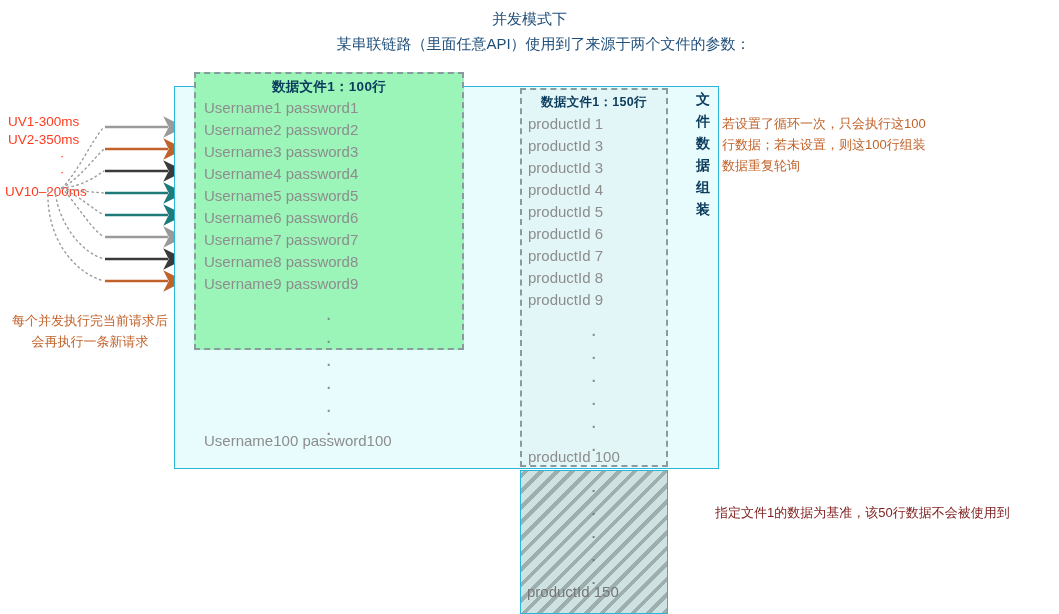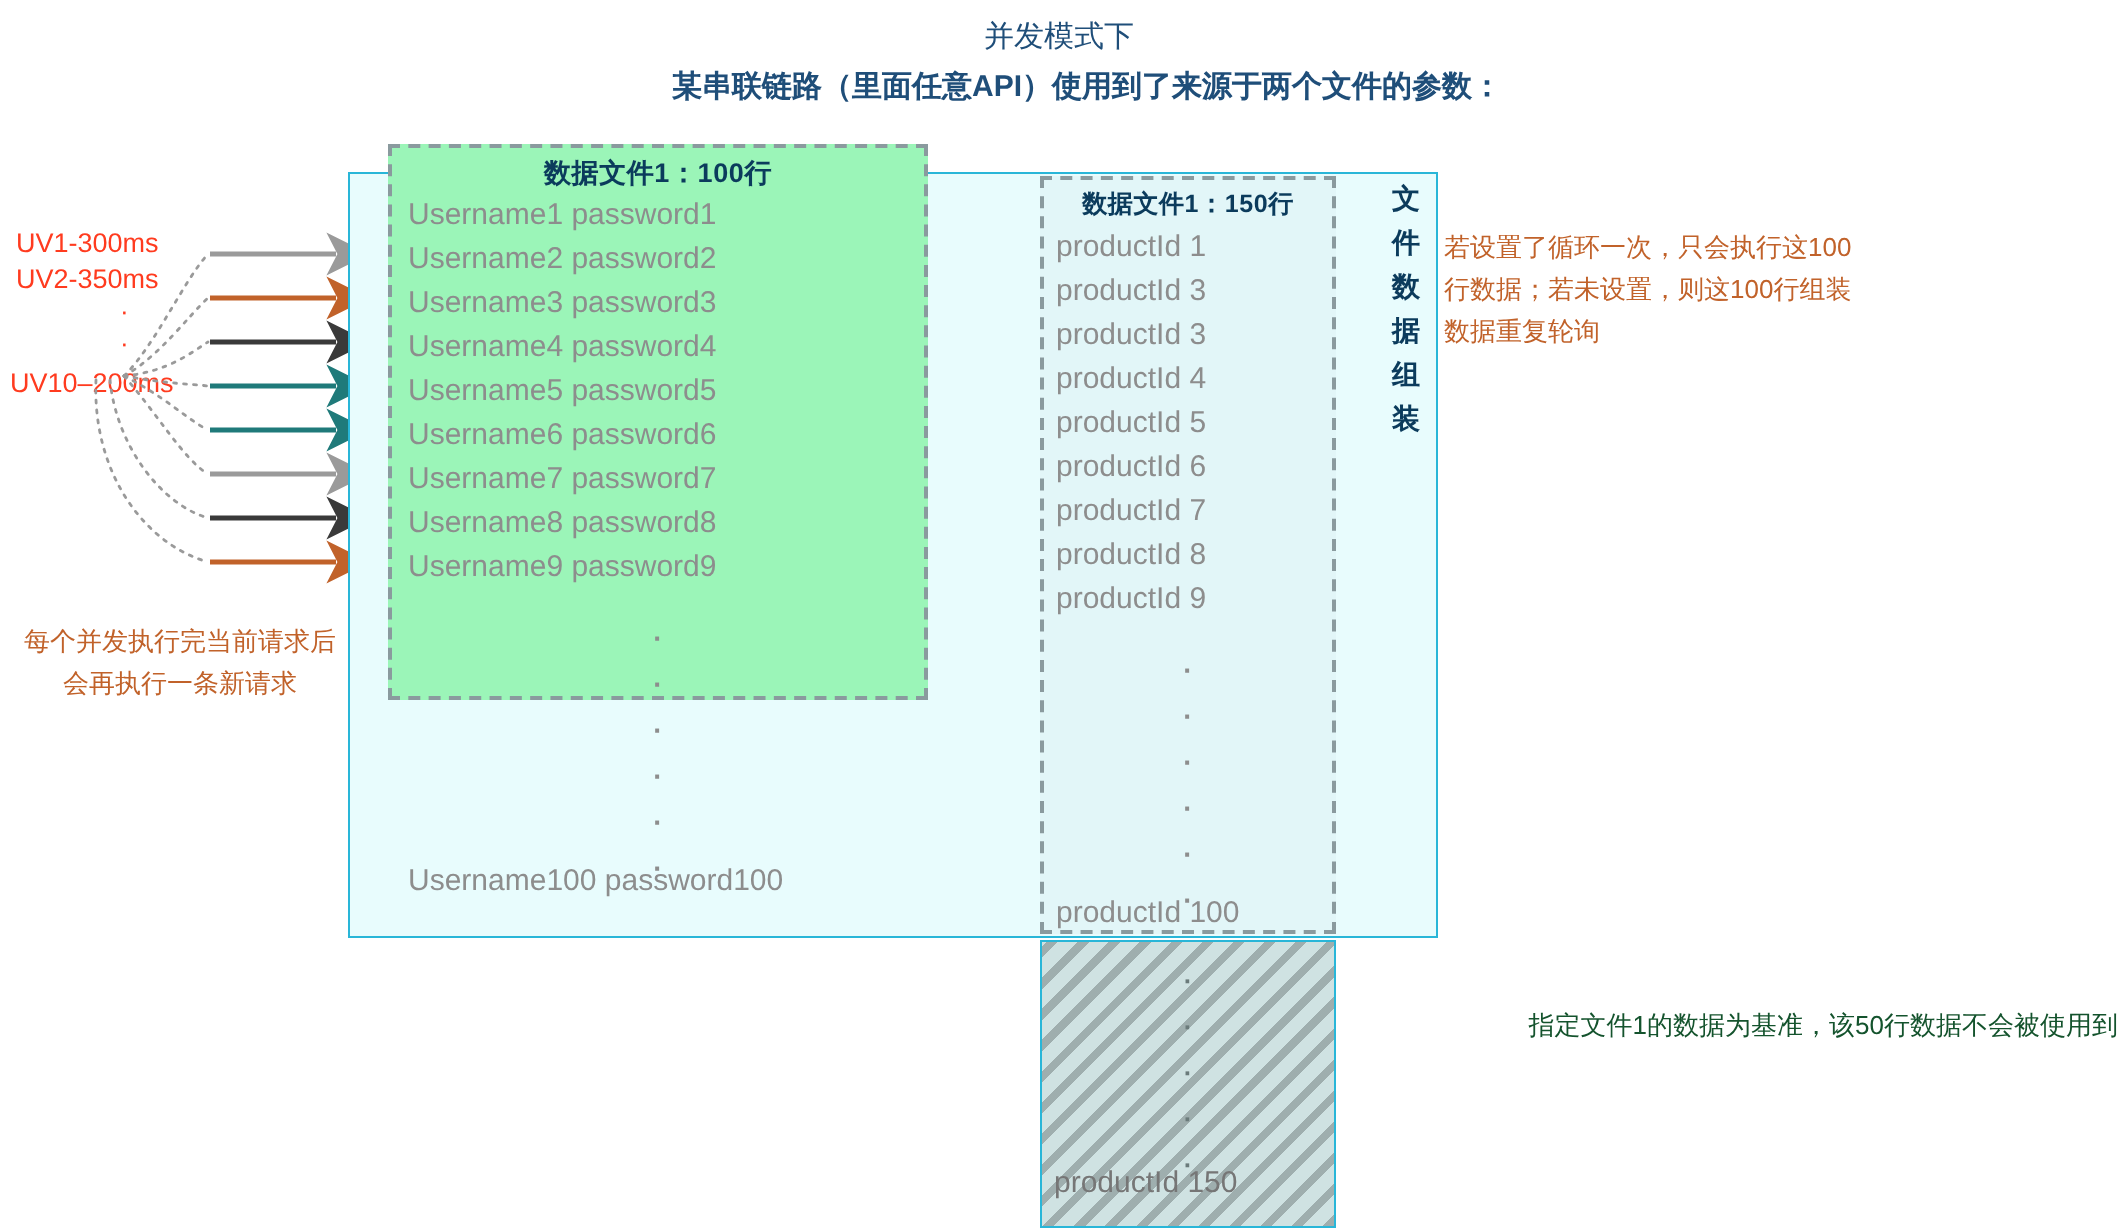--- a/index.html
+++ b/index.html
@@ -18,21 +18,21 @@
 
   
   #title-block {
     left: 0; top: 6px; width: 1059px;
     text-align: center;
     color: #1f4e79;
     font-size: 15px;
     line-height: 25px;
   }
   #title-line1 { font-weight: normal; }
-  #title-line2 { font-weight: bold; padding-left: 28px; }
+  #title-line2 { font-weight: normal; padding-left: 28px; }
 
   
   .uv-label {
     color: #ff3b1f;
     font-size: 13.5px;
     line-height: 18px;
     white-space: nowrap;
   }
   #uv-line1 { left: 8px;  top: 113px; }
   #uv-line2 { left: 8px;  top: 131px; }
@@ -154,24 +154,24 @@
   
   #right-note-top {
     left: 722px; top: 113px; width: 215px;
     color: #c1622a;
     font-size: 13px;
     line-height: 21px;
     text-align: left;
   }
   #right-note-bottom {
     left: 715px; top: 503px; width: 344px;
-    color: #14532d;
+    color: #7f1d1d;
     font-size: 13px;
     line-height: 20px;
-    text-align: right;
+    text-align: left;
   }
 </style>
 </head>
 <body>
 
 <div class="abs" id="title-block">
   <div id="title-line1">并发模式下</div>
   <div id="title-line2">某串联链路（里面任意API）使用到了来源于两个文件的参数：</div>
 </div>
 

